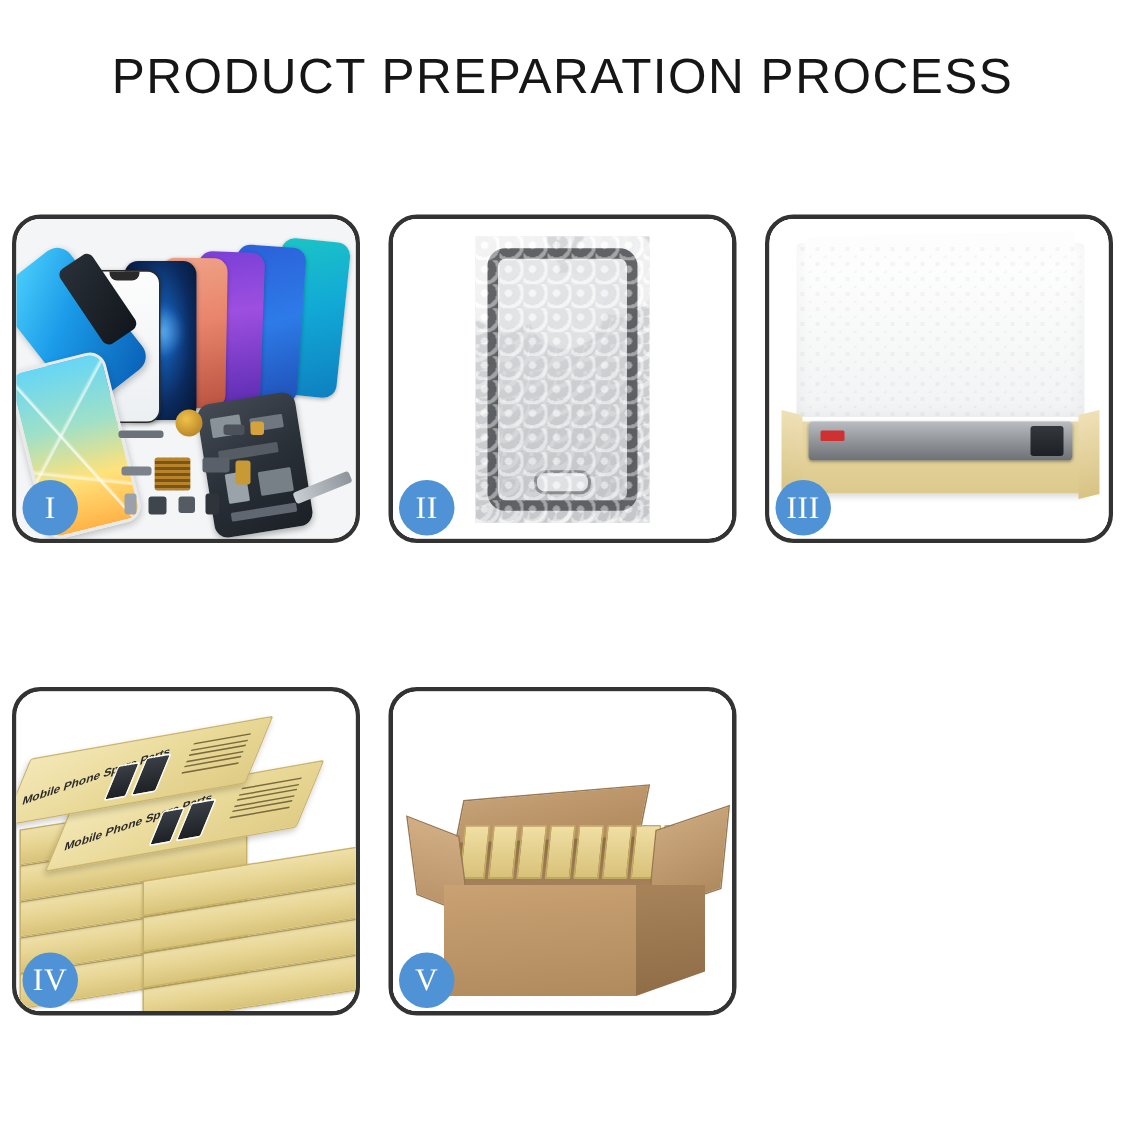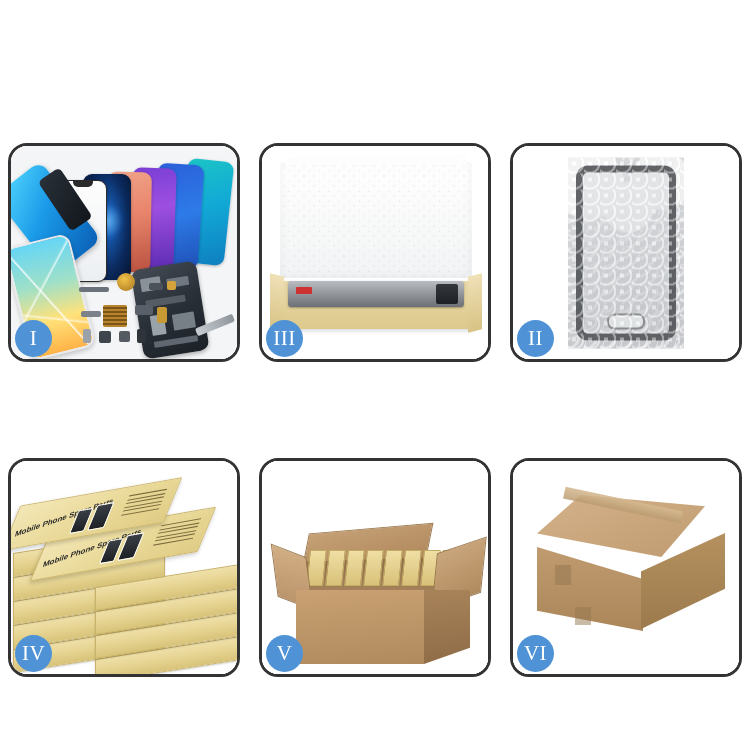--- a/index.html
+++ b/index.html
@@ -381,20 +381,21 @@
     position:absolute; left: 62px; top: 146px; width: 16px; height: 18px;
     background: rgba(150,120,80,.5);
   }
 </style>
 </head>
 <body>
 
 <div class="page">
 
   <div class="header">
+    <h1 class="title">PRODUCT PREPARATION PROCESS</h1>
   </div>
 
   <div class="grid">
 
     <div class="panel">
       <div class="panel-inner">
         <div class="scene-parts">
           <div class="ph-stack">
             <div class="ph ph1"></div>
             <div class="ph ph2"></div>
@@ -428,39 +429,39 @@
             <span class="bit b12"></span>
           </div>
           <div class="tweezer"></div>
         </div>
       </div>
       <div class="badge">I</div>
     </div>
 
     <div class="panel">
       <div class="panel-inner">
+        <div class="scene-bubble">
+          <div class="bubble-photo">
+            <div class="bubble-screen"></div>
+            <div class="bubble-overlay"></div>
+          </div>
+        </div>
+      </div>
+      <div class="badge">II</div>
+    </div>
+
+    <div class="panel">
+      <div class="panel-inner">
         <div class="scene-box3">
           <div class="foam"></div>
           <div class="kraft-tray"></div>
           <div class="screen-in-box"></div>
         </div>
       </div>
       <div class="badge">III</div>
-    </div>
-
-    <div class="panel">
-      <div class="panel-inner">
-        <div class="scene-bubble">
-          <div class="bubble-photo">
-            <div class="bubble-screen"></div>
-            <div class="bubble-overlay"></div>
-          </div>
-        </div>
-      </div>
-      <div class="badge">II</div>
     </div>
 
     <div class="panel">
       <div class="panel-inner">
         <div class="scene-stack">
 
           <div class="stk stk-l" style="top:176px;"></div>
           <div class="stk stk-r" style="top:186px;"></div>
           <div class="stk stk-l" style="top:152px;"></div>
           <div class="stk stk-r" style="top:162px;"></div>
@@ -519,28 +520,15 @@
           </div>
           <div class="flap flap-left"></div>
           <div class="flap flap-right"></div>
           <div class="carton-front"></div>
           <div class="carton-side"></div>
         </div>
       </div>
       <div class="badge">V</div>
     </div>
 
-    <div class="panel">
-      <div class="panel-inner">
-        <div class="scene-sealed">
-          <div class="sealed-top"></div>
-          <div class="tape"></div>
-          <div class="sealed-front"></div>
-          <div class="sealed-side"></div>
-          <div class="tape2"></div>
-          <div class="tape3"></div>
-        </div>
-      </div>
-      <div class="badge">VI</div>
-    </div>
 
   </div>
 </div>
 
 </body></html>

